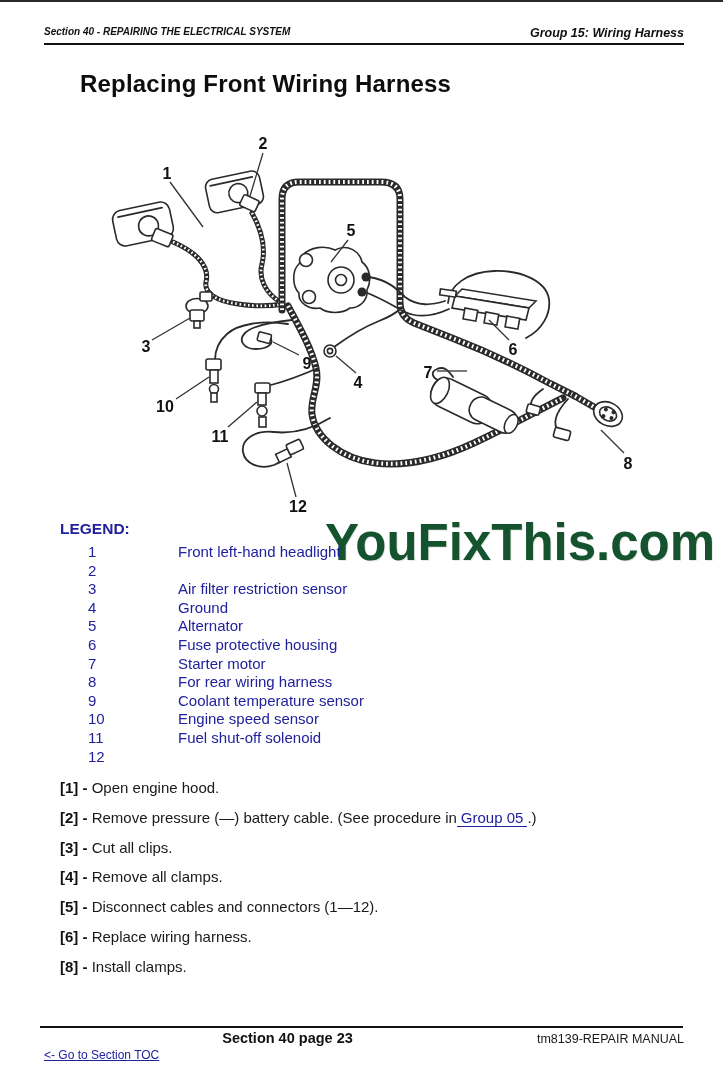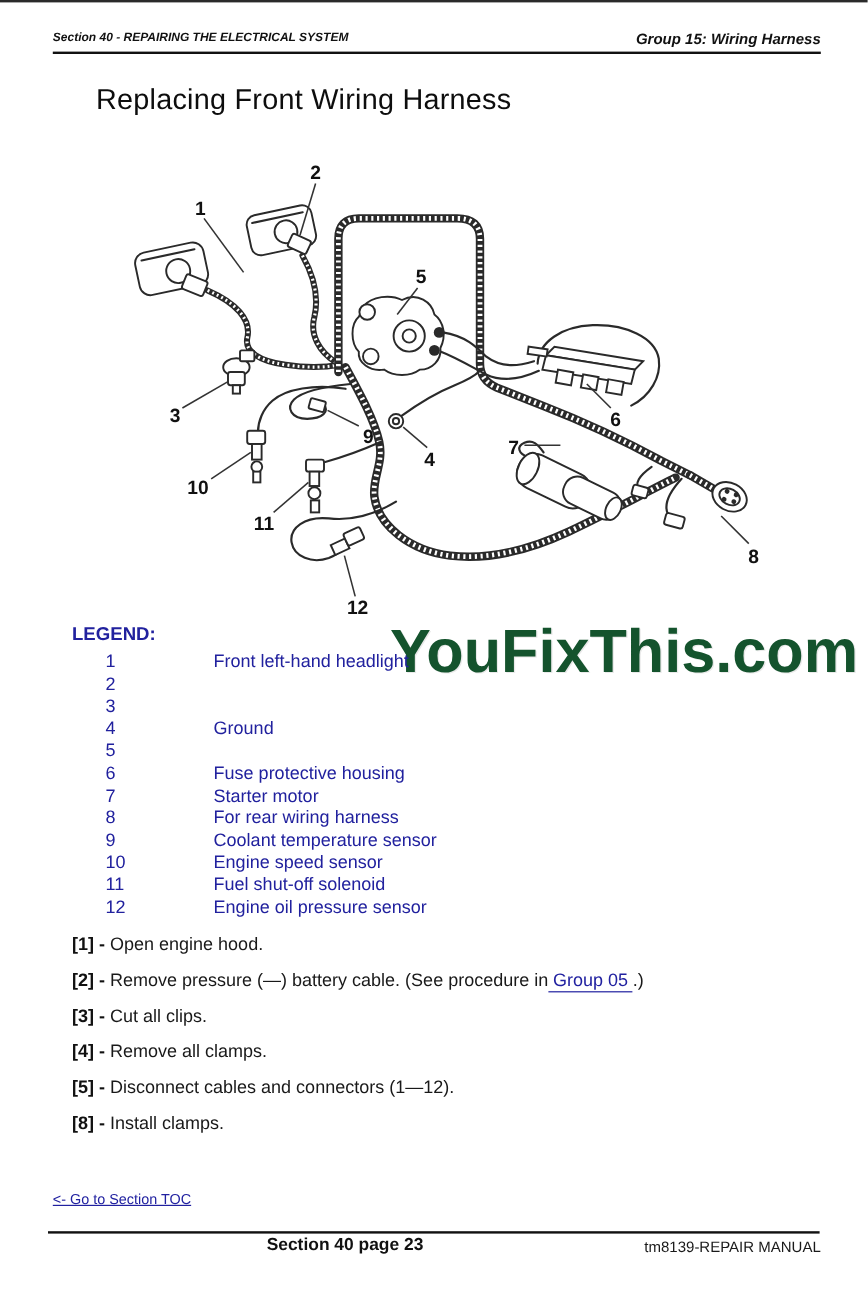--- a/index.html
+++ b/index.html
@@ -5,37 +5,37 @@
   html,body{margin:0;padding:0;}
   body{
     width:723px;height:1076px;position:relative;background:#ffffff;
     font-family:"Liberation Sans","DejaVu Sans",sans-serif;color:#191919;
     overflow:hidden;
   }
   .top-edge{position:absolute;top:0;left:0;width:723px;height:2px;background:#2a2a2a;}
   .hdr-left{position:absolute;top:26px;left:44px;font-size:10px;font-weight:bold;font-style:italic;color:#111;}
   .hdr-right{position:absolute;top:26px;right:39px;font-size:12.5px;font-weight:bold;font-style:italic;color:#111;}
   .hdr-rule{position:absolute;top:43px;left:44px;width:640px;height:2px;background:#111;}
-  .page-title{position:absolute;top:70px;left:80px;font-size:24px;font-weight:normal;color:#0d0d0d;letter-spacing:0.2px;}
+  .page-title{position:absolute;top:70px;left:80px;font-size:24px;font-weight:bold;color:#0d0d0d;letter-spacing:0.2px;}
   .diagram{position:absolute;top:125px;left:0;width:723px;height:392px;}
   .watermark{
     position:absolute;top:517px;left:325px;width:398px;
     font-size:51px;font-weight:bold;color:#14532d;line-height:1;
     letter-spacing:0px;white-space:nowrap;text-shadow:1px 1px 0 #e9e9e9;
   }
   .legend-head{position:absolute;top:520px;left:60px;font-size:15.5px;font-weight:bold;color:#21219e;}
   .legend-rows{position:absolute;top:543px;left:60px;width:420px;}
   .legend-row{display:grid;grid-template-columns:118px 1fr;line-height:18.6px;font-size:15px;color:#21219e;}
   .legend-row .num{padding-left:28px;}
   .steps{position:absolute;top:779px;left:44px;width:640px;margin-left:16px;}
   .step{margin:0 0 11.4px 0;font-size:15px;line-height:18.4px;color:#191919;}
   .step .lbl{font-weight:bold;color:#111;}
   .step .lnk{color:#2121a0;border-bottom:1px solid #2121a0;padding:0 4px;cursor:pointer;}
   .ft-rule{position:absolute;top:1026px;left:40px;width:643px;height:2px;background:#111;}
-  .ft-left{position:absolute;top:992px;left:44px;font-size:12px;color:#2121a0;text-decoration:underline;cursor:pointer;}
+  .ft-left{position:absolute;top:1048px;left:44px;font-size:12px;color:#2121a0;text-decoration:underline;cursor:pointer;}
   .ft-center{position:absolute;top:1030px;left:0;width:575px;text-align:center;font-size:14.5px;font-weight:bold;color:#111;}
   .ft-right{position:absolute;top:1032px;right:39px;font-size:12.5px;color:#1a1a1a;}
   
   .tube{fill:none;stroke:#2a2a2a;stroke-width:7;stroke-linecap:round;}
   .tubedash{fill:none;stroke:#ffffff;stroke-width:4;stroke-dasharray:1.8 3;stroke-linecap:butt;}
   .tubethin{fill:none;stroke:#2a2a2a;stroke-width:5;stroke-linecap:round;}
   .tubethindash{fill:none;stroke:#ffffff;stroke-width:2.6;stroke-dasharray:1.6 2.6;}
   .wire{fill:none;stroke:#2a2a2a;stroke-width:1.8;stroke-linecap:round;}
   .part{fill:#ffffff;stroke:#2a2a2a;stroke-width:1.6;}
   .pin{fill:#2a2a2a;stroke:none;}
@@ -224,27 +224,29 @@
 <div class="legend-rows">
   <div class="legend-row">
       <span class="num">1</span>
       <span>Front left-hand headlight</span>
     </div>
   <div class="legend-row">
       <span class="num">2</span>
     </div>
   <div class="legend-row">
       <span class="num">3</span>
+      <span>Air filter restriction sensor</span>
     </div>
   <div class="legend-row">
       <span class="num">4</span>
       <span>Ground</span>
     </div>
   <div class="legend-row">
       <span class="num">5</span>
+      <span>Alternator</span>
     </div>
   <div class="legend-row">
       <span class="num">6</span>
       <span>Fuse protective housing</span>
     </div>
   <div class="legend-row">
       <span class="num">7</span>
       <span>Starter motor</span>
     </div>
   <div class="legend-row">
@@ -258,29 +260,29 @@
   <div class="legend-row">
       <span class="num">10</span>
       <span>Engine speed sensor</span>
     </div>
   <div class="legend-row">
       <span class="num">11</span>
       <span>Fuel shut-off solenoid</span>
     </div>
   <div class="legend-row">
       <span class="num">12</span>
-      <span>Engine oil pressure sensor</span>
     </div>
 </div>
 
 <div class="steps">
   <p class="step"><span class="lbl">[1] -</span> <span>Open engine hood.</span></p>
   <p class="step"><span class="lbl">[2] -</span> <span>Remove pressure (—) battery cable. (See procedure in</span><span class="lnk">Group 05</span><span>.)</span></p>
   <p class="step"><span class="lbl">[3] -</span> <span>Cut all clips.</span></p>
   <p class="step"><span class="lbl">[4] -</span> <span>Remove all clamps.</span></p>
   <p class="step"><span class="lbl">[5] -</span> <span>Disconnect cables and connectors (1—12).</span></p>
+  <p class="step"><span class="lbl">[6] -</span> <span>Replace wiring harness.</span></p>
   <p class="step"><span class="lbl">[8] -</span> <span>Install clamps.</span></p>
 </div>
 
 <div class="ft-rule"></div>
 <a class="ft-left">&lt;- Go to Section TOC</a>
 <div class="ft-center">Section 40 page 23</div>
 <div class="ft-right">tm8139-REPAIR MANUAL</div>
 
 </body></html>

